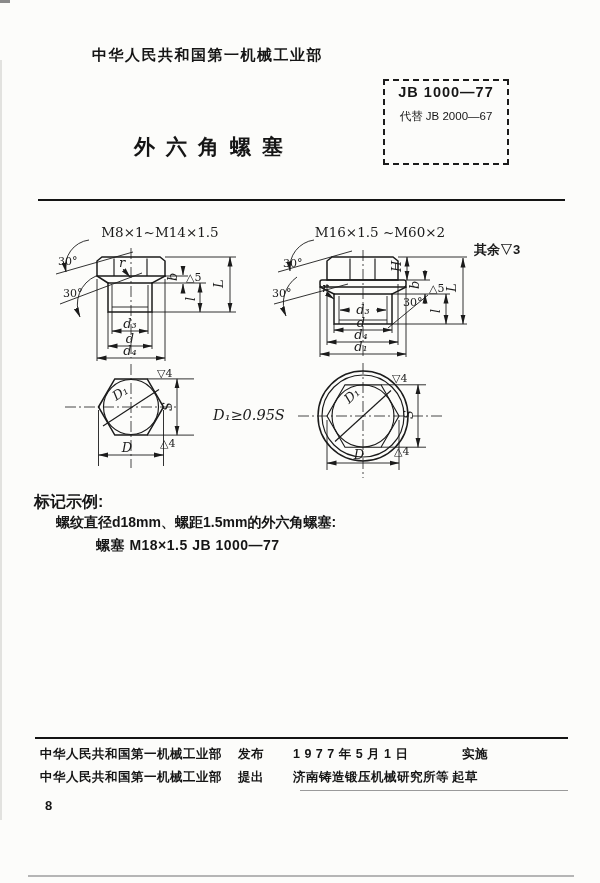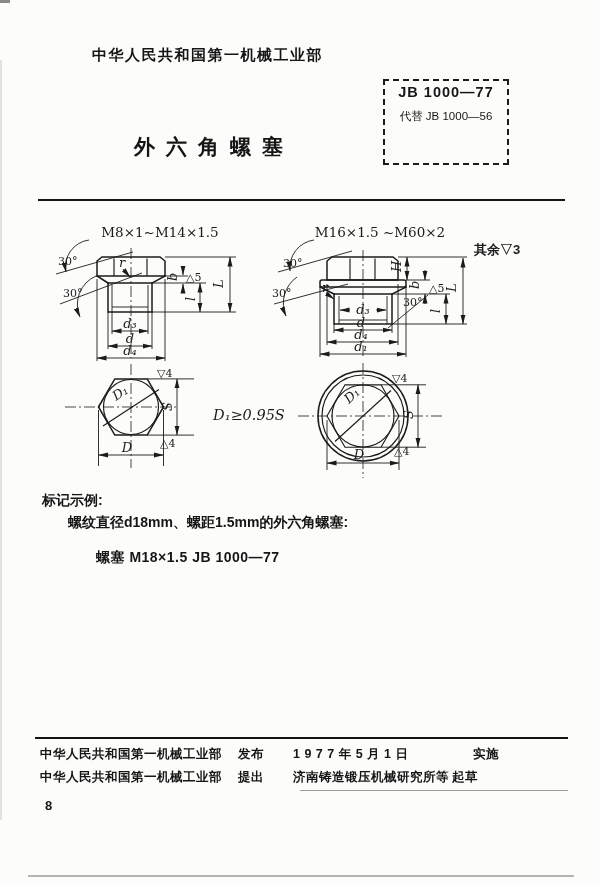--- a/index.html
+++ b/index.html
@@ -21,47 +21,47 @@
   .tl2{stroke:#1b1b1b;stroke-width:1.15;fill:none;}
   .cl{stroke:#1b1b1b;stroke-width:0.8;fill:none;stroke-dasharray:11 3 2 3;}
   svg text{fill:#1b1b1b;}
   .ti{font:italic 13px "DejaVu Serif",serif;}
   .t11{font:11px "DejaVu Serif",serif;}
   .t13{font:13.5px "DejaVu Serif",serif;}
   .tf{font:italic 14.5px "DejaVu Serif",serif;}
   .tcn{font:13px "Liberation Sans",sans-serif;font-weight:bold;}
   .tm{text-anchor:middle;}
   
-  .ex-heading{left:42px;top:492px;font-size:14px;font-weight:bold;}
-  .ex-desc{left:68px;top:514px;font-size:14px;font-weight:bold;}
-  .ex-desig{left:96px;top:537px;font-size:14px;font-weight:bold;letter-spacing:.5px;margin-top:12px;}
+  .ex-heading{left:34px;top:492px;font-size:16px;font-weight:bold;}
+  .ex-desc{left:56px;top:514px;font-size:14px;font-weight:bold;}
+  .ex-desig{left:96px;top:537px;font-size:14px;font-weight:bold;letter-spacing:.5px;}
   
   .rule-bottom{left:35px;top:737px;width:533px;height:2px;background:#141414;}
   .f-txt{font-size:12.5px;font-weight:bold;letter-spacing:.5px;}
   .f-issuer{left:40px;top:746px;}   .f-issue{left:238px;top:746px;}
-  .f-date{left:293px;top:746px;}    .f-impl{left:473px;top:746px;}
+  .f-date{left:293px;top:746px;}    .f-impl{left:462px;top:746px;}
   .f-proposer{left:40px;top:769px;} .f-propose{left:238px;top:769px;}
   .f-drafter{left:293px;top:769px;} .f-draft{left:452px;top:769px;text-align:right;}
   .rule-faint{left:300px;top:790px;width:268px;height:1px;background:#9a9a9a;}
   .page-num{left:45px;top:798px;font-size:13px;font-weight:bold;}
   
   .smudge-bottom{left:28px;top:875px;width:546px;height:2px;background:#b5b5b5;}
   .smudge-left{left:0;top:60px;width:2px;height:760px;background:#e2e2df;}
   .speck-tl{left:0;top:0;width:10px;height:3px;background:#8a8a8a;}
 </style>
 </head>
 <body>
 
 <div class="page">
 
   <div class="abs h-ministry">中华人民共和国第一机械工业部</div>
   <div class="abs h-title">外六角螺塞</div>
   <div class="abs h-box">
     <div class="h-code">JB 1000—77</div>
-    <div class="h-replaces">代替 JB 1000—56</div>
+    <div class="h-replaces">代替 JB 2000—67</div>
   </div>
   <div class="abs rule-top"></div>
 
   <svg class="abs draw" width="600" height="278" viewBox="0 210 600 278">
     <defs>
       <marker id="ar" viewBox="0 0 10 6" refX="9.5" refY="3" markerWidth="10" markerHeight="6" markerUnits="userSpaceOnUse" orient="auto-start-reverse">
         <path d="M10,3 L0,0.5 L0,5.5 Z" fill="#1b1b1b"></path>
       </marker>
     </defs>
 

